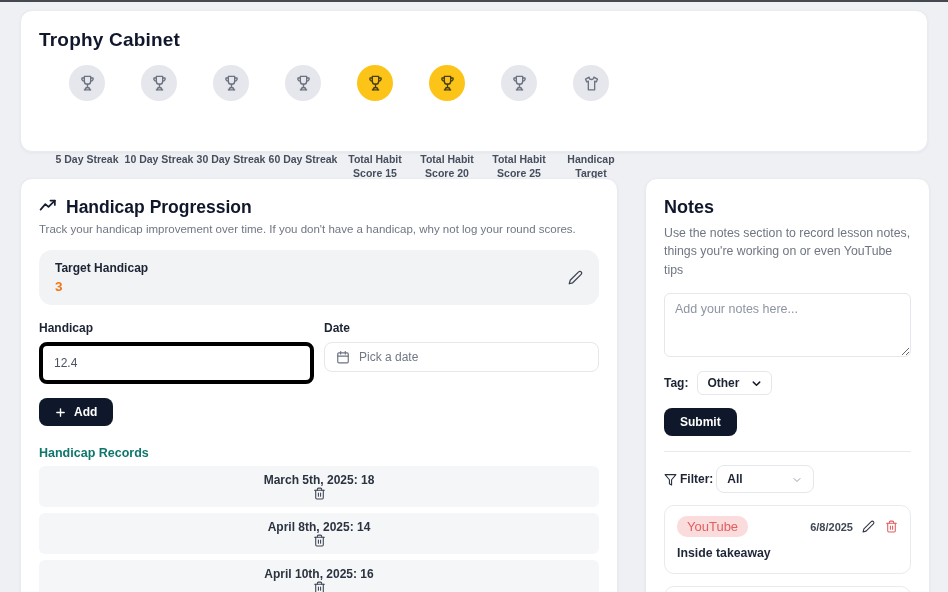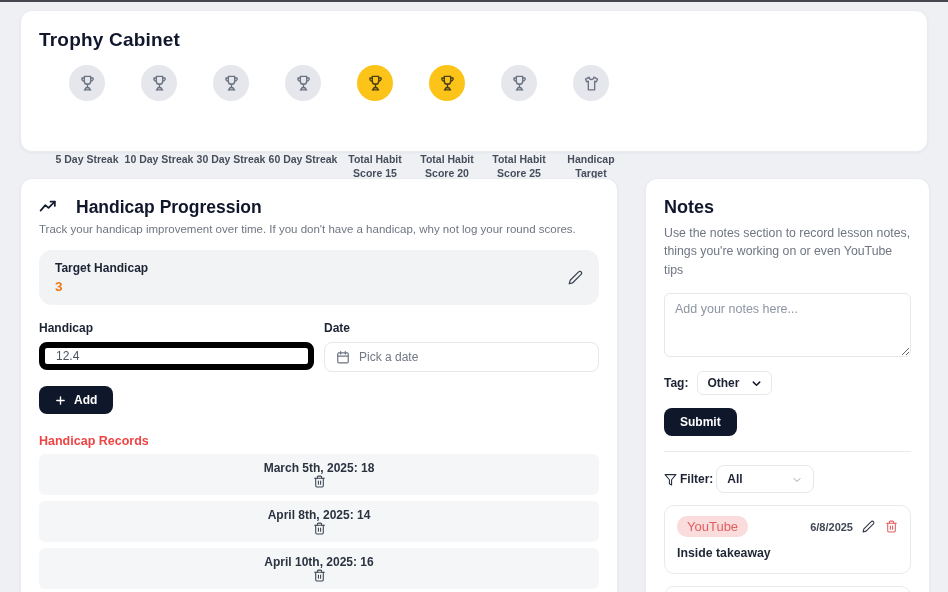--- a/index.html
+++ b/index.html
@@ -16,48 +16,48 @@
 
   h1.tc-title { font-size:19px; font-weight:800; color:#10162b; letter-spacing:.2px; }
   .trophy-row { display:flex; margin-top:14px; padding-left:12px; }
   .trophy { width:72px; display:flex; flex-direction:column; align-items:center;gap:44px; }
   .tcircle { width:36px; height:36px; border-radius:50%; background:#e5e7ec; color:#6b7280;
              display:flex; align-items:center; justify-content:center; margin-bottom:7px; }
   .tcircle.gold { background:#fcc419; color:#473f12; }
   .tcircle svg { width:19px; height:19px; }
   .tlabel { font-size:10.5px; line-height:1.35; font-weight:600; color:#464e5c; text-align:center; }
 
-  .hp-head { display:flex; align-items:center; gap:18px; }
+  .hp-head { display:flex; align-items:flex-start; gap:8px; }
   .hp-head svg { width:19px; height:19px; color:#161d30; }
   .hp-title { font-size:17.5px; font-weight:800; color:#10162b; }
   .hp-sub { margin-top:5px; font-size:11.5px; color:#6f7682; }
 
   .target-box { margin-top:15px; background:#f1f3f5; border-radius:13px; padding:11px 16px;
                 display:flex; align-items:center; justify-content:space-between; }
   .target-label { font-size:12px; font-weight:700; color:#1c2333; }
   .target-value { margin-top:4px; font-size:13.5px; font-weight:700; color:#ee7712; }
   .edit-icon { width:15px; height:15px; color:#3c4250; cursor:pointer; }
 
   .form-row { margin-top:16px; display:flex; gap:10px; }
   .form-col { flex:1; }
   .field-label { font-size:12px; font-weight:700; color:#1c2333; margin-bottom:7px; }
-  .text-input { width:100%; height:28px; border:6px solid #000000; border-radius:8px;
+  .text-input { width:100%; height:42px; border:4px solid #000000; border-radius:8px;
                 padding:0 11px; font-size:12px; color:#4a5360; font-family:inherit; outline:none; background:#fff; }
   .date-input { width:100%; height:30px; border:1px solid #e4e7ec; border-radius:8px;
                 padding:0 11px; display:flex; align-items:center; gap:9px; background:#fff; cursor:pointer; }
   .date-input svg { width:14px; height:14px; color:#6b7280; }
   .date-placeholder { font-size:12px; color:#707884; }
 
   .btn-gray { display:inline-flex; align-items:center; gap:8px; background:#0f172a; color:#fff;
               border:none; border-radius:8px; padding:7px 16px; font-size:12px; font-weight:700;
               font-family:inherit; cursor:pointer; }
   .btn-gray svg { width:11px; height:11px; }
   .add-btn { margin-top:14px; }
 
-  .records-title { margin-top:20px; font-size:12.5px; font-weight:700; color:#ef4444; }
+  .records-title { margin-top:20px; font-size:12.5px; font-weight:700; color:#0f766e; }
   .record { margin-top:6px; background:#f5f6f8; border-radius:6px; padding:7px 12px;
             display:flex; align-items:center; justify-content:space-between;flex-direction:column; }
   .record:first-of-type { margin-top:10px; }
   .record-text { font-size:12px; font-weight:600; color:#2b3340; }
   .trash-icon { width:13px; height:13px; color:#3f4754; cursor:pointer; flex:none; }
 
   .notes-title { font-size:18px; font-weight:800; color:#10162b; }
   .notes-sub { margin-top:6px; font-size:12.3px; line-height:1.5; color:#6f7682; }
   .notes-textarea { margin-top:14px; width:100%; height:64px; border:1px solid #e4e7ec; border-radius:6px;
                     padding:8px 10px; font-size:12.5px; font-family:inherit; color:#2b3340; outline:none; }

